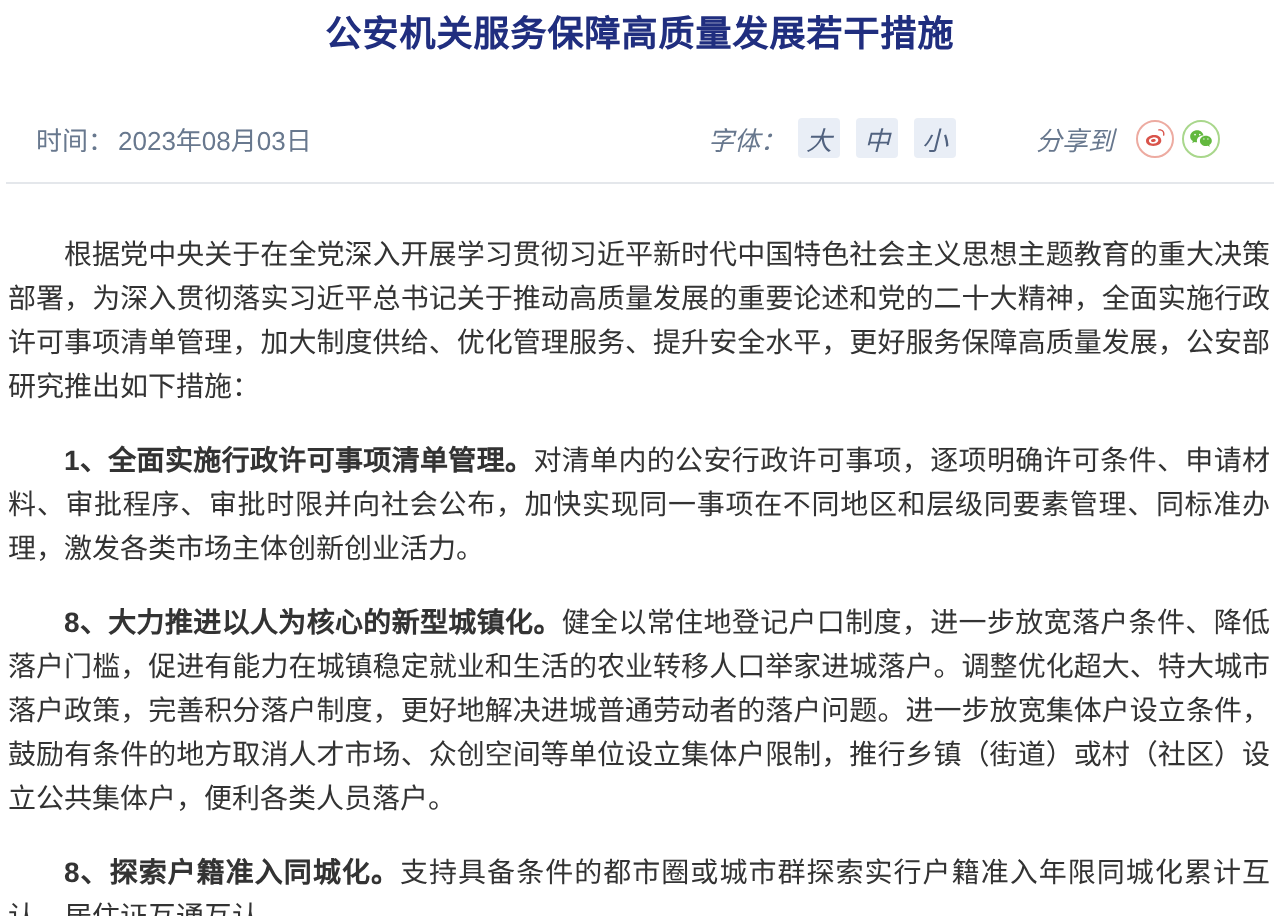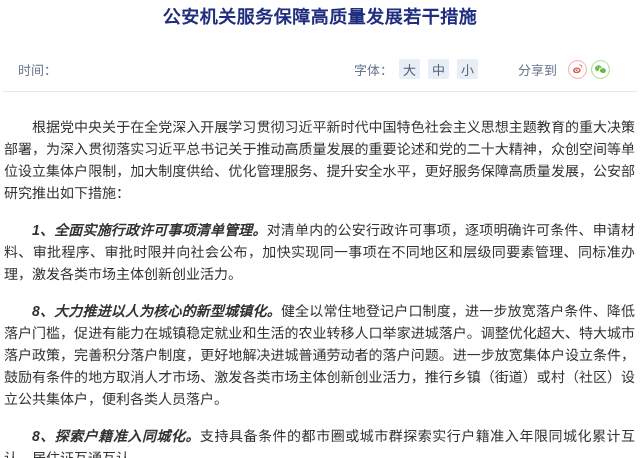--- a/index.html
+++ b/index.html
@@ -24,21 +24,21 @@
     margin-top: 30px;
     padding: 0 30px 0 18px;
     display: flex;
     align-items: center;
     justify-content: space-between;
     font-size: 13px;
     color: var(--meta_text, #68788e);
     height: 22px;
   }
   .meta-left { display: flex; align-items: flex-start; gap: 2px; }
-  .meta-right { display: flex; align-items: center; }
+  .meta-right { display: flex; align-items: center; font-style: italic; }
   .font-label { margin-right: 6px; }
   .font-btns { display: inline-flex; gap: 8px; margin-right: 40px; }
   .fbtn {
     display: inline-flex;
     align-items: center;
     justify-content: center;
     width: 21px; height: 20px;
     background: var(--button_bg, #e9eef6);
     color: var(--button_text, #51627f);
     border-radius: 2px;
@@ -77,32 +77,33 @@
     padding: 0 5px 0 4px;
     font-size: 14px;
     line-height: 22px;
     color: var(--body_text, #333333);
     text-align: justify;
   }
   .article p {
     text-indent: 2em;
     margin-bottom: 15px;
   }
-  .article strong { font-weight: bold; font-style: italic; }
+  .article strong { font-weight: bold; }
 </style>
 </head>
 <body>
 
 <div class="page">
 
   <h1 class="page-title">公安机关服务保障高质量发展若干措施</h1>
 
   <div class="meta-bar">
     <div class="meta-left">
       <span>时间：</span>
+      <span>2023年08月03日</span>
     </div>
     <div class="meta-right">
       <span class="font-label">字体：</span>
       <span class="font-btns" id="font-btns">
           <span class="fbtn">大</span>
           <span class="fbtn">中</span>
           <span class="fbtn">小</span>
         </span>
       <span class="share-label">分享到</span>
       <span class="share-icon weibo">
@@ -118,19 +119,19 @@
             <path fill="currentColor" d="M8.7 4C5 4 2 6.5 2 9.6c0 1.8 1 3.3 2.5 4.3l-.6 1.9 2.2-1.1c.6.2 1.3.3 2 .3h.3c-.1-.4-.2-.9-.2-1.3 0-2.7 2.6-4.9 5.8-4.9h.3C13.7 6 11.4 4 8.7 4zM6.5 7.1c.4 0 .8.3.8.8s-.3.8-.8.8-.8-.3-.8-.8.4-.8.8-.8zm4.4 0c.4 0 .8.3.8.8s-.3.8-.8.8-.8-.3-.8-.8.4-.8.8-.8zM22 13.8c0-2.6-2.5-4.7-5.5-4.7S11 11.2 11 13.8s2.5 4.7 5.5 4.7c.6 0 1.2-.1 1.7-.2l1.9.9-.5-1.6c1.4-.9 2.4-2.2 2.4-3.8zm-7.3-1.2c-.3 0-.6-.3-.6-.6s.3-.6.6-.6.6.3.6.6-.2.6-.6.6zm3.7 0c-.3 0-.6-.3-.6-.6s.3-.6.6-.6.6.3.6.6-.3.6-.6.6z"></path>
           </svg>
         </span>
       </span>
     </div>
   </div>
 
   <hr class="divider">
 
   <div class="article" id="article">
-      <p><strong></strong><span>根据党中央关于在全党深入开展学习贯彻习近平新时代中国特色社会主义思想主题教育的重大决策部署，为深入贯彻落实习近平总书记关于推动高质量发展的重要论述和党的二十大精神，众创空间等单位设立集体户限制，加大制度供给、优化管理服务、提升安全水平，更好服务保障高质量发展，公安部研究推出如下措施：</span></p>
+      <p><strong></strong><span>根据党中央关于在全党深入开展学习贯彻习近平新时代中国特色社会主义思想主题教育的重大决策部署，为深入贯彻落实习近平总书记关于推动高质量发展的重要论述和党的二十大精神，全面实施行政许可事项清单管理，加大制度供给、优化管理服务、提升安全水平，更好服务保障高质量发展，公安部研究推出如下措施：</span></p>
       <p><strong>1、全面实施行政许可事项清单管理。</strong><span>对清单内的公安行政许可事项，逐项明确许可条件、申请材料、审批程序、审批时限并向社会公布，加快实现同一事项在不同地区和层级同要素管理、同标准办理，激发各类市场主体创新创业活力。</span></p>
-      <p><strong>8、大力推进以人为核心的新型城镇化。</strong><span>健全以常住地登记户口制度，进一步放宽落户条件、降低落户门槛，促进有能力在城镇稳定就业和生活的农业转移人口举家进城落户。调整优化超大、特大城市落户政策，完善积分落户制度，更好地解决进城普通劳动者的落户问题。进一步放宽集体户设立条件，鼓励有条件的地方取消人才市场、激发各类市场主体创新创业活力，推行乡镇（街道）或村（社区）设立公共集体户，便利各类人员落户。</span></p>
+      <p><strong>8、大力推进以人为核心的新型城镇化。</strong><span>健全以常住地登记户口制度，进一步放宽落户条件、降低落户门槛，促进有能力在城镇稳定就业和生活的农业转移人口举家进城落户。调整优化超大、特大城市落户政策，完善积分落户制度，更好地解决进城普通劳动者的落户问题。进一步放宽集体户设立条件，鼓励有条件的地方取消人才市场、众创空间等单位设立集体户限制，推行乡镇（街道）或村（社区）设立公共集体户，便利各类人员落户。</span></p>
       <p><strong>8、探索户籍准入同城化。</strong><span>支持具备条件的都市圈或城市群探索实行户籍准入年限同城化累计互认、居住证互通互认。</span></p>
     </div>
 
 </div>
 
 </body></html>

